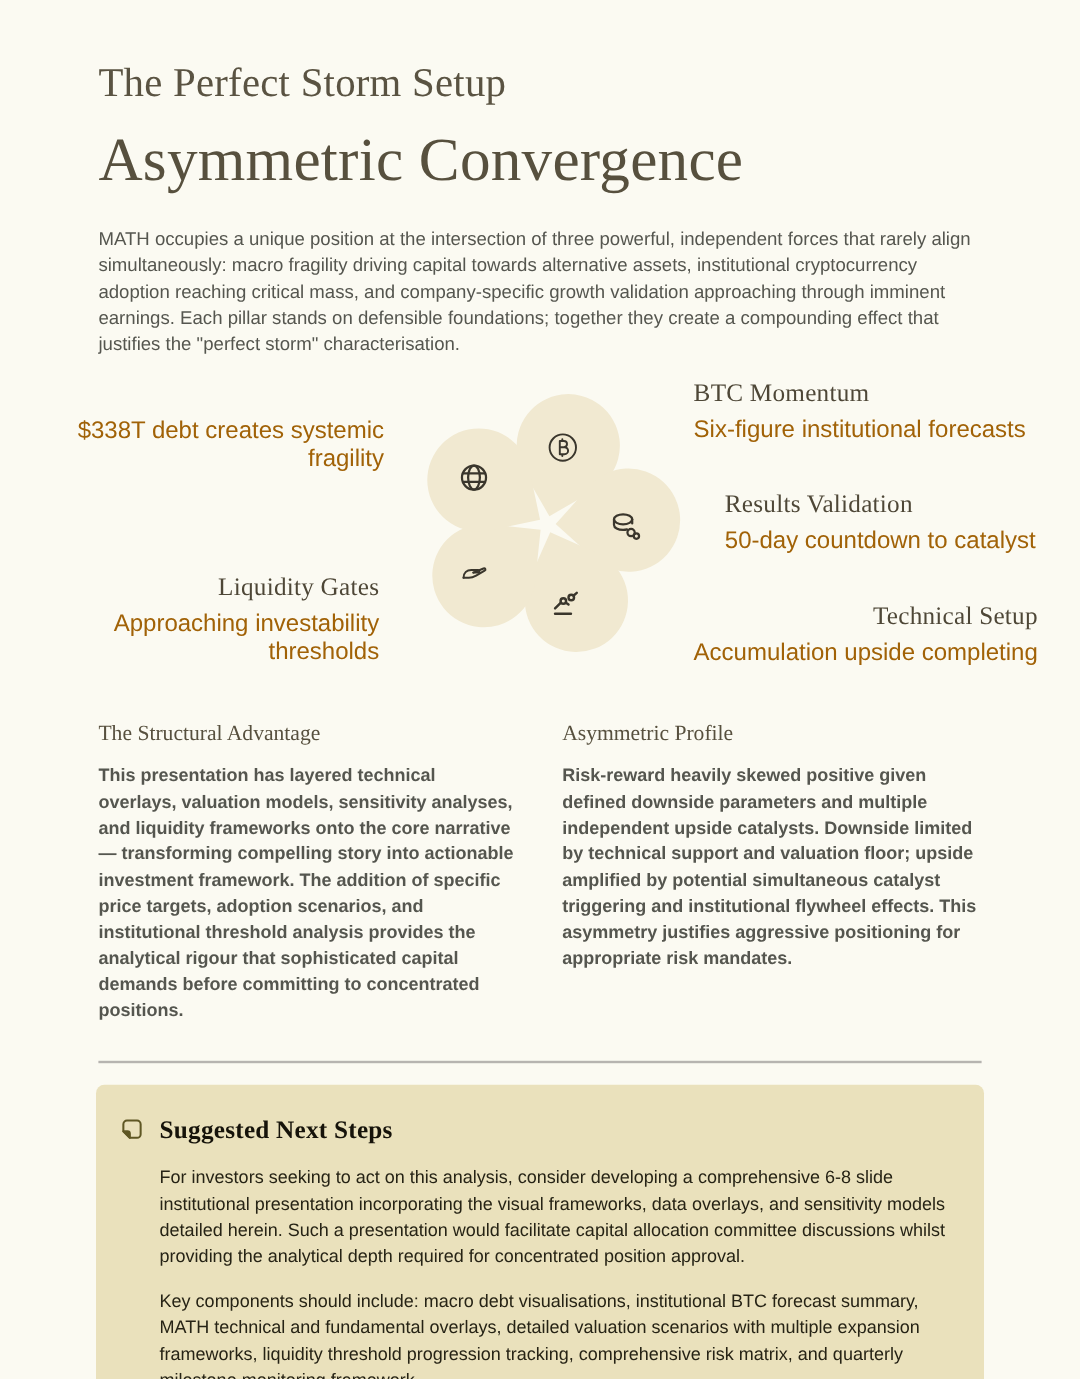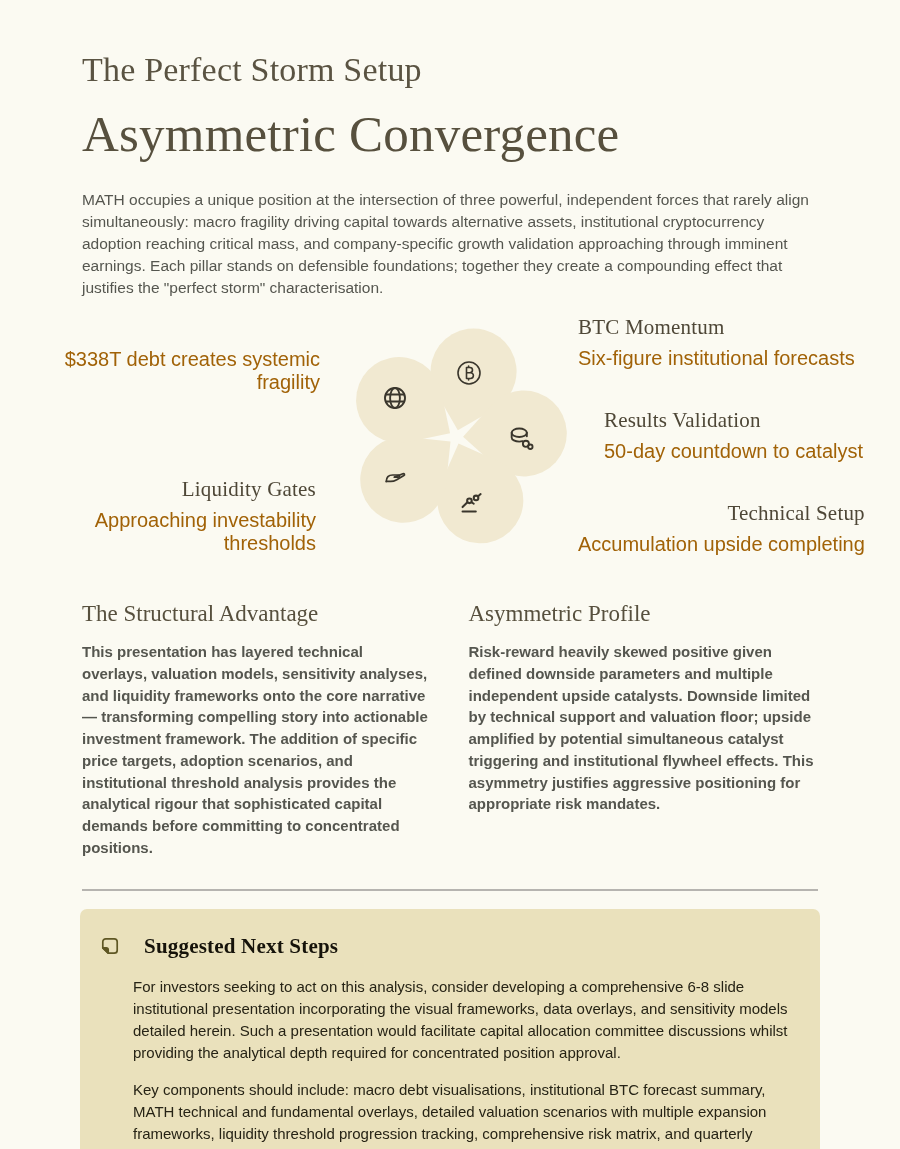--- a/index.html
+++ b/index.html
@@ -41,29 +41,29 @@
   .diagram-label .dl-sub { font-size:20px; color:#a16207; margin-top:7px; }
   .lbl-macro     { top:34px;  right:580px; text-align:right; }
   .lbl-btc       { top:8px;   left:578px;  text-align:left; }
   .lbl-results   { top:101px; left:604px;  text-align:left; }
   .lbl-liquidity { top:170px; right:584px; text-align:right; }
   .lbl-technical { top:194px; left:578px;  text-align:right; }
 
   
   .columns { display:grid; grid-template-columns:1fr 1fr; column-gap:37px; margin-top:22px; }
   .col-heading { font-family:"Liberation Serif","DejaVu Serif",serif; font-weight:400;
-                 font-size:23px; color:#57503e; }
+                 font-size:18px; color:#57503e; }
   .col-body { margin-top:14px; font-size:15px; line-height:1.45; color:#55564f;font-weight:bold; }
 
   .divider { height:2px; background:#b6b4b0; margin-top:30px; }
 
   
   .callout { margin:18px 0 0 -2px; width:740px; background:#eae1bc; border-radius:7px;
              padding:25px 30px 28px 20px; }
-  .callout-header { display:flex; align-items:center; gap:24px; }
+  .callout-header { display:flex; align-items:center; gap:13px; }
   .note-icon { width:20px; height:20px; flex:0 0 auto; }
   .note-icon svg { width:100%; height:100%; }
   .callout-title { font-family:"Liberation Serif","DejaVu Serif",serif; font-weight:700;
                    font-size:21px; color:#16130a; letter-spacing:.2px; }
   .callout-body { margin:17px 0 0 33px; }
   .callout-body p { font-size:15px; line-height:1.47; color:#262315; }
   .callout-body p + p { margin-top:15px; }
 
   
   .footer-strip { position:absolute; left:0; bottom:0; width:900px; height:6px; background:#f0eee6; }

